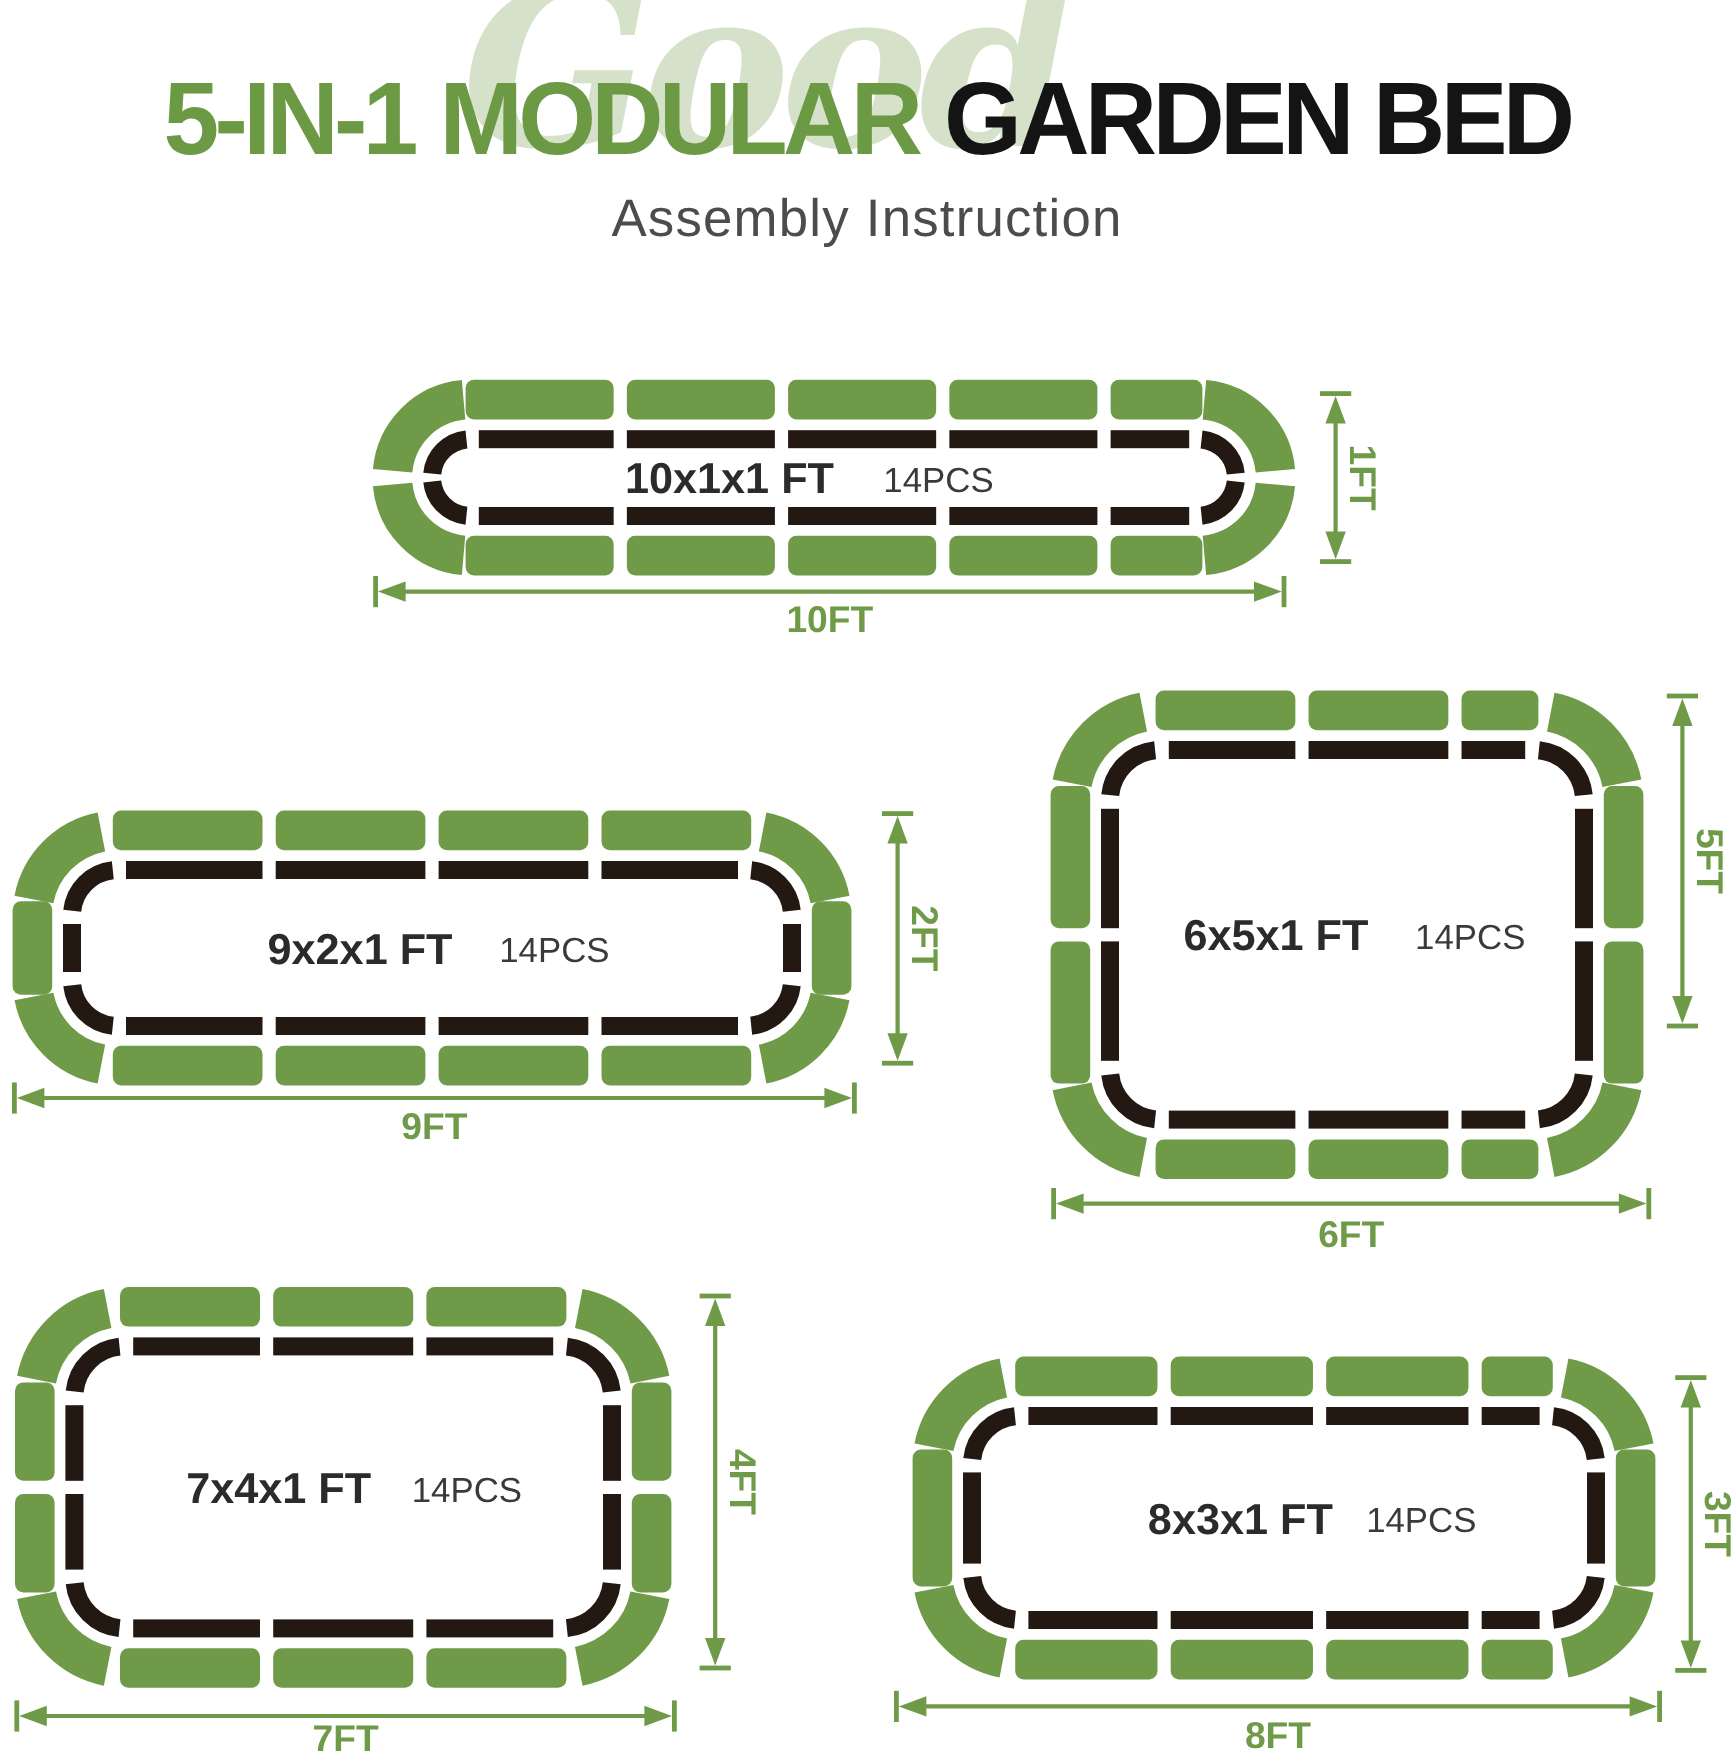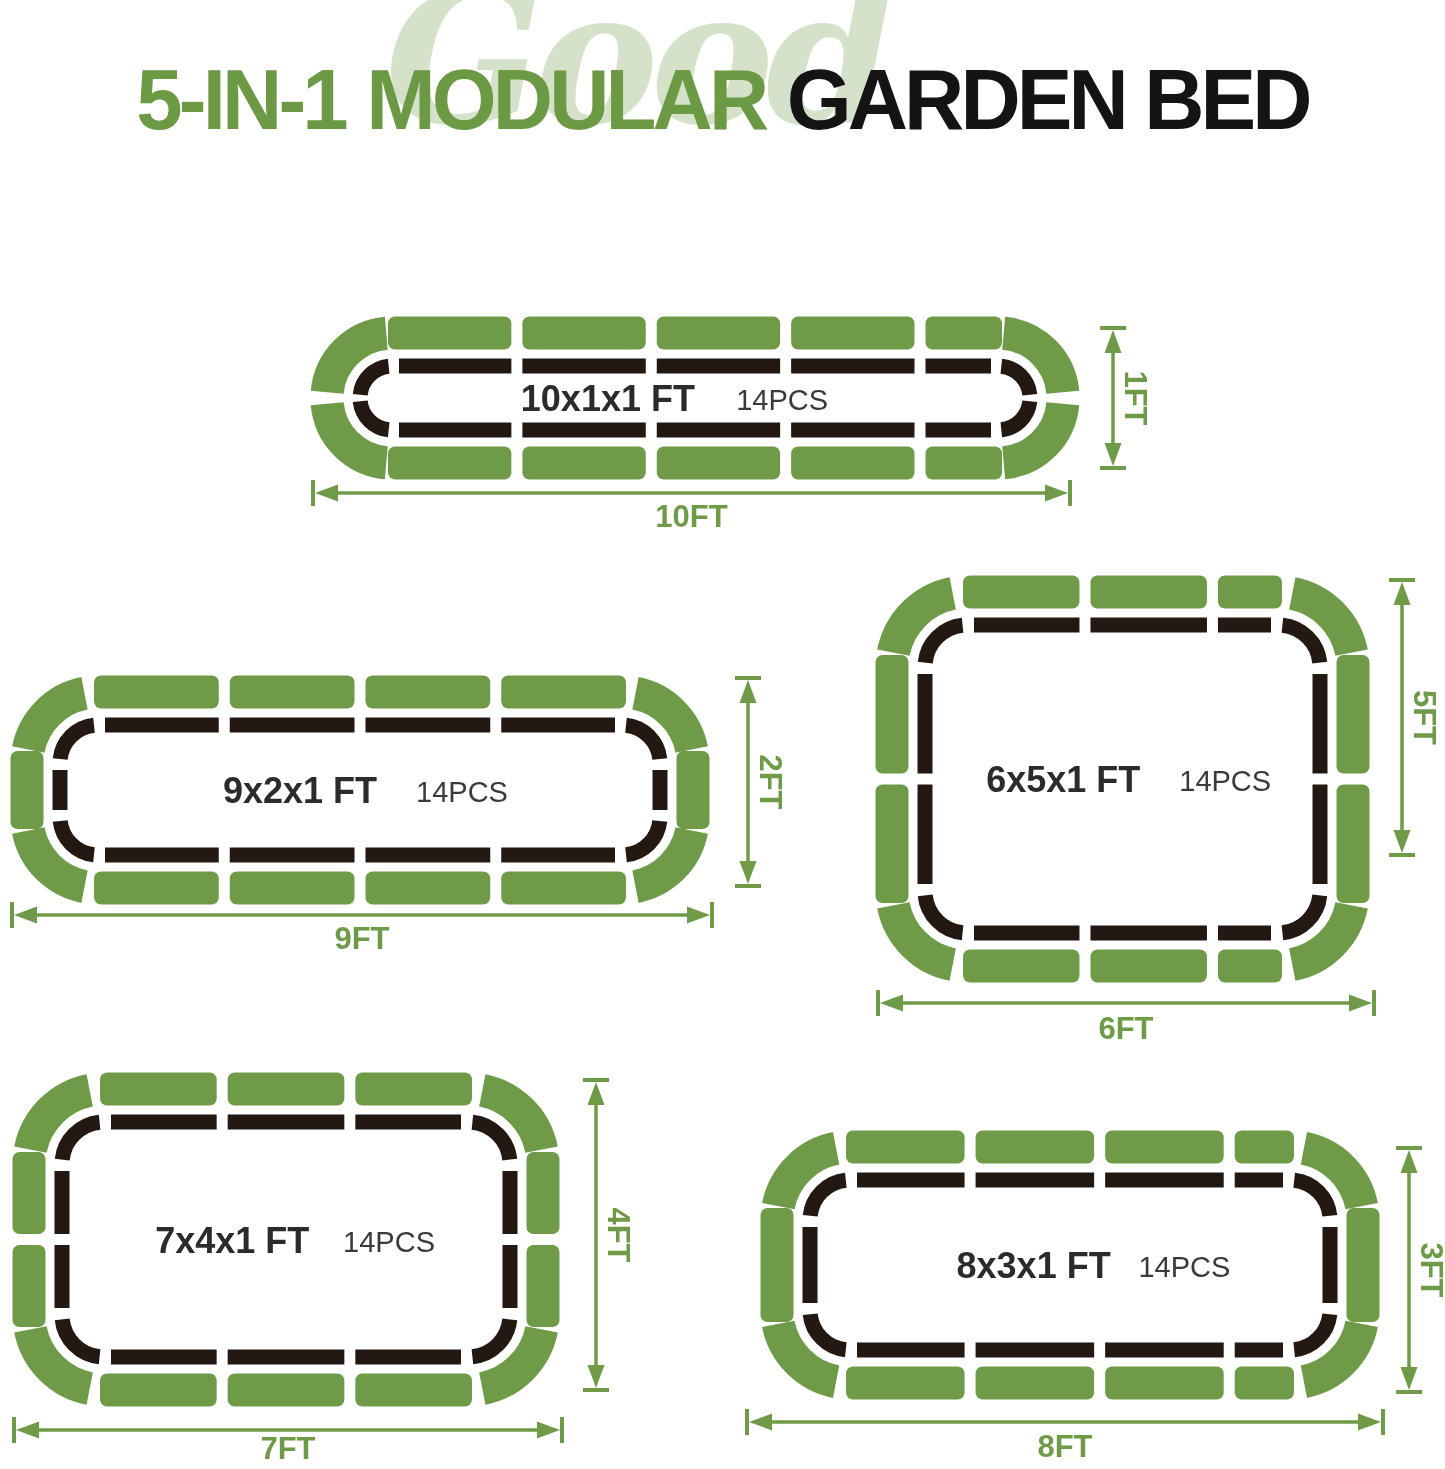--- a/index.html
+++ b/index.html
@@ -58,20 +58,21 @@
   svg.bed { position: absolute; overflow: visible; }
 </style>
 </head>
 <body>
 
 <div class="canvas">
 
   <div class="title-block">
     <div class="watermark" style="color: rgb(214, 225, 201);">Good</div>
     <h1 class="main-title"><span class="w t-green" style="color: rgb(108, 154, 68);">5-IN-1</span><span class="w t-green" style="color: rgb(108, 154, 68);">MODULAR</span><span class="w t-black" style="color: rgb(20, 20, 20);">GARDEN BED</span></h1>
+    <div class="subtitle" style="color: rgb(76, 76, 76);">Assembly Instruction</div>
   </div>
 
   <svg id="bed0" class="bed" width="870" height="234" viewBox="0 0 870 234" style="left: 295px; top: 300px;">
       <path d="M 65.2 94.7 A 32 32 0 0 1 93.7 66.2" fill="none" stroke="#231812" stroke-width="15"></path>
       <path d="M 706.3 66.2 A 32 32 0 0 1 734.8 94.7" fill="none" stroke="#231812" stroke-width="15"></path>
       <path d="M 734.8 101.3 A 32 32 0 0 1 706.3 129.8" fill="none" stroke="#231812" stroke-width="15"></path>
       <path d="M 93.7 129.8 A 32 32 0 0 1 65.2 101.3" fill="none" stroke="#231812" stroke-width="15"></path>
       <rect x="93" y="16.5" width="123.37662337662337" height="33" rx="7" fill="#6f9b49"></rect>
       <rect x="104" y="58.5" width="112.37662337662337" height="15" fill="#231812"></rect>
       <rect x="227.37662337662337" y="16.5" width="123.37662337662337" height="33" rx="7" fill="#6f9b49"></rect>

